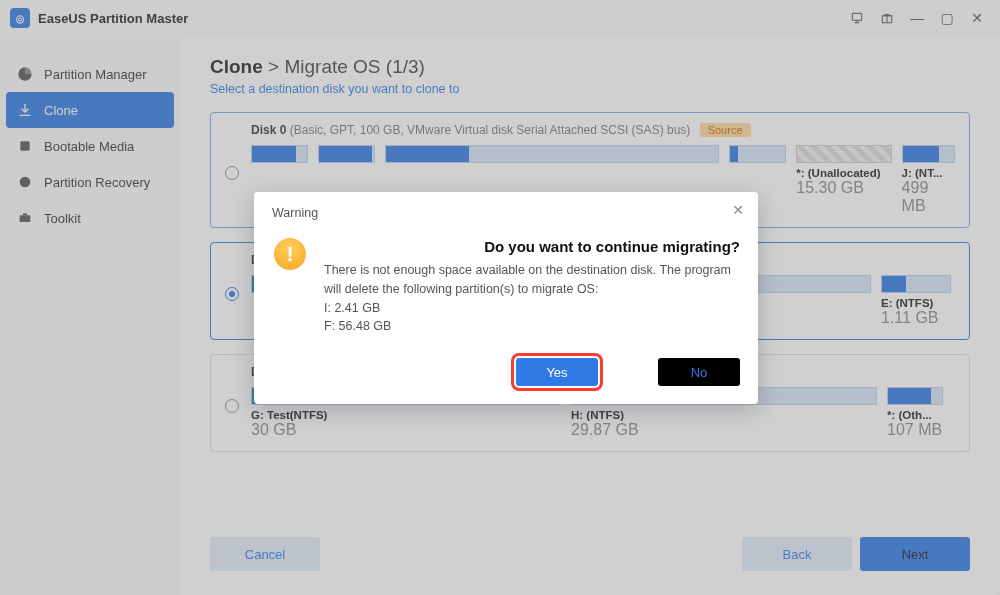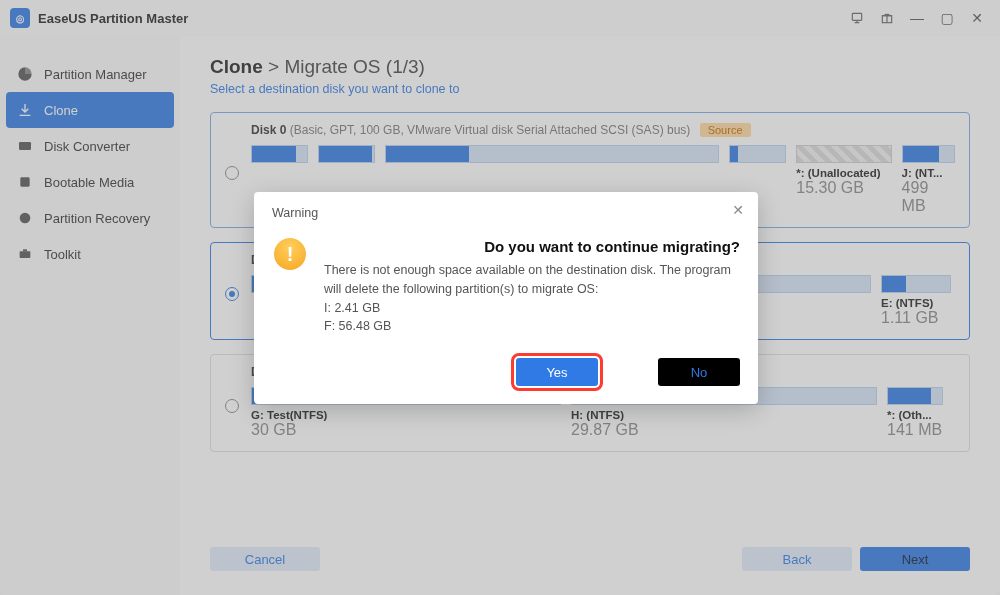--- a/index.html
+++ b/index.html
@@ -30,21 +30,21 @@
   .diskhead .meta { color: #777; }
   .srcbadge { display: inline-block; background: #ffd9a0; color: #c46a00; font-size: 11px; padding: 1px 8px; border-radius: 2px; margin-left: 6px; }
   .parts { display: flex; align-items: flex-start; margin-top: 8px; gap: 10px; }
   .part { display: flex; flex-direction: column; }
   .partbar { height: 18px; background: #d6e4f7; border: 1px solid #b8cfec; position: relative; }
   .partbar .fill { position: absolute; left: 0; top: 0; bottom: 0; background: #2f7ae5; }
   .partlabel { font-size: 11.5px; font-weight: 600; color: #222; margin-top: 4px; white-space: nowrap; overflow: hidden; text-overflow: ellipsis; }
   .partsize { font-size: 16px; color: #888; }
   .unalloc .partbar { background: repeating-linear-gradient(45deg,#d9d9d9 0 5px,#f0f0f0 5px 10px); border-color: #ccc; }
   .footer { display: flex; padding: 18px 0 24px 0; }
-  .btn { min-width: 110px; height: 24px; display: flex; align-items: center; justify-content: center; font-size: 13px; border-radius: 3px; cursor: pointer; border: none; }
+  .btn { min-width: 110px; height: 34px; display: flex; align-items: center; justify-content: center; font-size: 13px; border-radius: 3px; cursor: pointer; border: none; }
   .btn.cancel { background: #e0ecfb; color: #2f7ae5; }
   .btn.back { background: #e0ecfb; color: #2f7ae5; }
   .btn.next { background: #2f7ae5; color: #0f172a; margin-left: 8px; }
   .footer .spacer { flex: 1; }
   
   .dimmer { position: absolute; inset: 0; background: rgba(120,120,120,0.35); }
   
   .modal { position: absolute; left: 254px; top: 192px; width: 504px; background: #fff; border-radius: 4px; box-shadow: 0 6px 24px rgba(0,0,0,0.2); padding: 14px 18px 18px 18px; }
   .modal .mtitle { font-size: 12.5px; color: #555; }
   .modal .mclose { position: absolute; right: 14px; top: 10px; color: #888; font-size: 14px; cursor: pointer;}
@@ -100,28 +100,20 @@
         <span class="icon">
               <svg width="16" height="16" viewBox="0 0 24 24" fill="none" stroke="#fff" stroke-width="2">
                 <path d="M12 3v12M7 10l5 5 5-5M4 20h16"></path>
               </svg>
             </span>
         <span>Clone</span>
       </div>
       <div class="sidebar-item">
         <span class="icon">
               <svg width="16" height="16" viewBox="0 0 24 24" fill="#555">
-                <rect x="3" y="6" width="18" height="12" rx="2"></rect>
-              </svg>
-            </span>
-        <span>Disk Converter</span>
-      </div>
-      <div class="sidebar-item">
-        <span class="icon">
-              <svg width="16" height="16" viewBox="0 0 24 24" fill="#555">
                 <rect x="5" y="5" width="14" height="14" rx="2"></rect>
               </svg>
             </span>
         <span>Bootable Media</span>
       </div>
       <div class="sidebar-item">
         <span class="icon">
               <svg width="16" height="16" viewBox="0 0 24 24" fill="#555">
                 <circle cx="12" cy="12" r="8"></circle>
               </svg>
@@ -221,21 +213,21 @@
                     <div class="fill" style="width:3%"></div>
                   </div>
               <div class="partlabel">H: (NTFS)</div>
               <div class="partsize">29.87 GB</div>
             </div>
             <div class="part" style="width:56px;">
               <div class="partbar">
                     <div class="fill" style="width:80%"></div>
                   </div>
               <div class="partlabel">*: (Oth...</div>
-              <div class="partsize">141 MB</div>
+              <div class="partsize">107 MB</div>
             </div>
           </div>
         </div>
       </div>
 
       <div class="footer">
         <button class="btn cancel">Cancel</button>
         <div class="spacer"></div>
         <button class="btn back">Back</button>
         <button class="btn next">Next</button>

